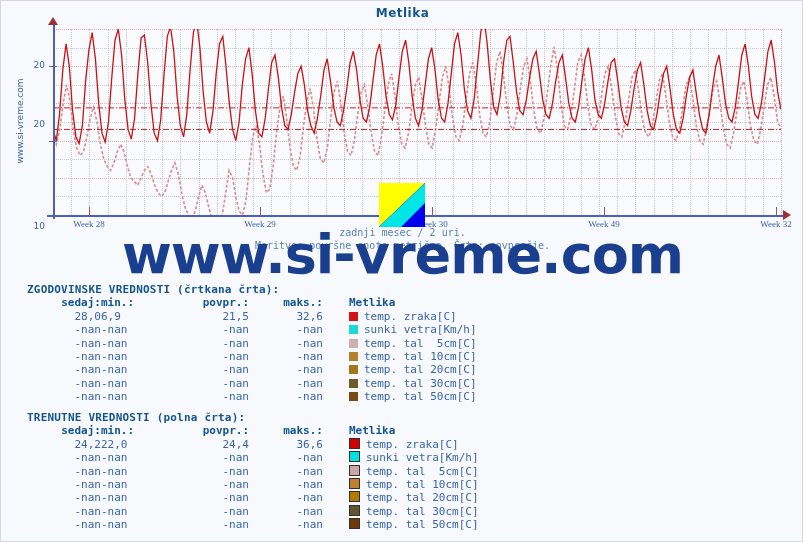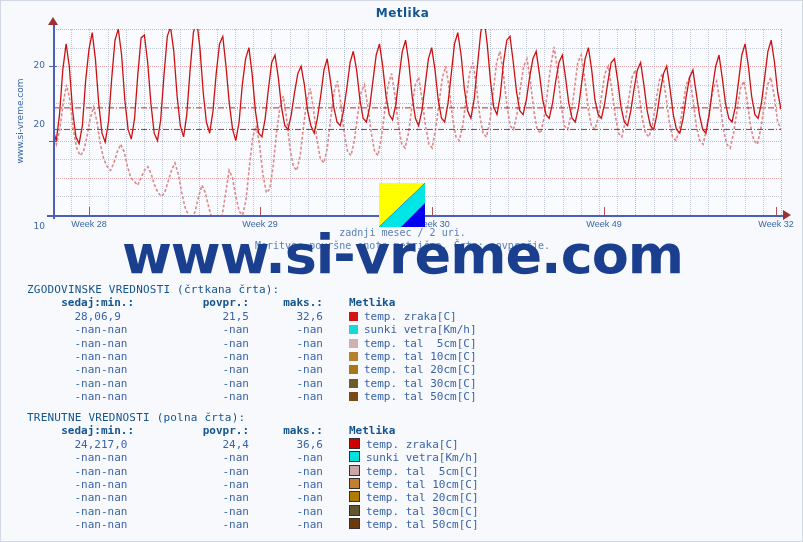--- a/index.html
+++ b/index.html
@@ -65,21 +65,21 @@
   }
   .ytick{
     position:absolute;right:0;
     font-family:"DejaVu Sans","Liberation Sans",sans-serif;
     font-size:9px;color:#3a64a8;text-align:right;
     width:30px;
   }
   .ytick-mark{position:absolute;left:48px;width:8px;height:0;border-top:1px solid #4a5fbf;}
   .xtick{
     position:absolute;top:218px;
-    font-family:Liberation Sans, sans-serif;
+    font-family:Liberation Serif, serif;
     font-size:9px;color:#3a64a8;
     text-align:center;width:80px;
   }
   .xtick-mark{position:absolute;top:206px;width:0;height:8px;border-left:1px solid #b05050;}
   
   .logo{position:absolute;left:378px;top:182px;width:46px;height:44px;}
   
   .caption{
     position:absolute;left:0;top:225px;width:803px;
     text-align:center;color:#5a7fb8;
@@ -90,21 +90,21 @@
   .bigwm{
     position:absolute;left:0;top:222px;width:803px;
     text-align:center;
     font-family:"DejaVu Sans","Liberation Sans",sans-serif;
     font-size:54px;font-weight:bold;color:#1b3f8f;
     letter-spacing:-1px;
     pointer-events:none;
   }
   
   .tbl{position:absolute;left:26px;font-size:11px;line-height:13.4px;}
-  .tbl-hdr{color:#14558f;font-weight:normal;letter-spacing:.2px;}
+  .tbl-hdr{color:#14558f;font-weight:bold;letter-spacing:.2px;}
   .row{white-space:pre;color:#3a64a8;}
   .row.colhdr{color:#14558f;font-weight:bold;}
   .c-now{display:inline-block;width:74px;text-align:right;}
   .c-min{display:inline-block;width:74px;text-align:left;}
   .c-avg{display:inline-block;width:74px;text-align:right;}
   .c-max{display:inline-block;width:74px;text-align:right;}
   .c-lbl{display:inline-block;padding-left:26px;}
   .sw{
     display:inline-block;width:9px;height:9px;
     vertical-align:-1px;margin-right:6px;
@@ -235,21 +235,21 @@
         <div class="row"><span class="c-now">-nan</span><span class="c-min">-nan</span><span class="c-avg">-nan</span><span class="c-max">-nan</span><span class="c-lbl"><span class="sw" style="background: rgb(168, 118, 26);"></span><span>temp. tal 20cm[C]</span></span></div>
         <div class="row"><span class="c-now">-nan</span><span class="c-min">-nan</span><span class="c-avg">-nan</span><span class="c-max">-nan</span><span class="c-lbl"><span class="sw" style="background: rgb(107, 92, 42);"></span><span>temp. tal 30cm[C]</span></span></div>
         <div class="row"><span class="c-now">-nan</span><span class="c-min">-nan</span><span class="c-avg">-nan</span><span class="c-max">-nan</span><span class="c-lbl"><span class="sw" style="background: rgb(122, 74, 21);"></span><span>temp. tal 50cm[C]</span></span></div>
       </div>
   </div>
 
   <div class="tbl" id="tbl-current" style="top:410px;">
     <div class="tbl-hdr">TRENUTNE VREDNOSTI (polna črta):</div>
     <div class="rows">
         <div class="row colhdr"><span class="c-now">sedaj:</span><span class="c-min">min.:</span><span class="c-avg">povpr.:</span><span class="c-max">maks.:</span><span class="c-lbl">Metlika</span></div>
-        <div class="row"><span class="c-now">24,2</span><span class="c-min">17,0</span><span class="c-avg">24,4</span><span class="c-max">36,6</span><span class="c-lbl"><span class="sw cur" style="background: rgb(208, 0, 0);"></span><span>temp. zraka[C]</span></span></div>
+        <div class="row"><span class="c-now">24,2</span><span class="c-min">22,0</span><span class="c-avg">24,4</span><span class="c-max">36,6</span><span class="c-lbl"><span class="sw cur" style="background: rgb(208, 0, 0);"></span><span>temp. zraka[C]</span></span></div>
         <div class="row"><span class="c-now">-nan</span><span class="c-min">-nan</span><span class="c-avg">-nan</span><span class="c-max">-nan</span><span class="c-lbl"><span class="sw cur" style="background: rgb(0, 224, 224);"></span><span>sunki vetra[Km/h]</span></span></div>
         <div class="row"><span class="c-now">-nan</span><span class="c-min">-nan</span><span class="c-avg">-nan</span><span class="c-max">-nan</span><span class="c-lbl"><span class="sw cur" style="background: rgb(201, 167, 167);"></span><span>temp. tal  5cm[C]</span></span></div>
         <div class="row"><span class="c-now">-nan</span><span class="c-min">-nan</span><span class="c-avg">-nan</span><span class="c-max">-nan</span><span class="c-lbl"><span class="sw cur" style="background: rgb(192, 128, 48);"></span><span>temp. tal 10cm[C]</span></span></div>
         <div class="row"><span class="c-now">-nan</span><span class="c-min">-nan</span><span class="c-avg">-nan</span><span class="c-max">-nan</span><span class="c-lbl"><span class="sw cur" style="background: rgb(176, 123, 0);"></span><span>temp. tal 20cm[C]</span></span></div>
         <div class="row"><span class="c-now">-nan</span><span class="c-min">-nan</span><span class="c-avg">-nan</span><span class="c-max">-nan</span><span class="c-lbl"><span class="sw cur" style="background: rgb(95, 85, 48);"></span><span>temp. tal 30cm[C]</span></span></div>
         <div class="row"><span class="c-now">-nan</span><span class="c-min">-nan</span><span class="c-avg">-nan</span><span class="c-max">-nan</span><span class="c-lbl"><span class="sw cur" style="background: rgb(107, 58, 8);"></span><span>temp. tal 50cm[C]</span></span></div>
       </div>
   </div>
 
 </div>

